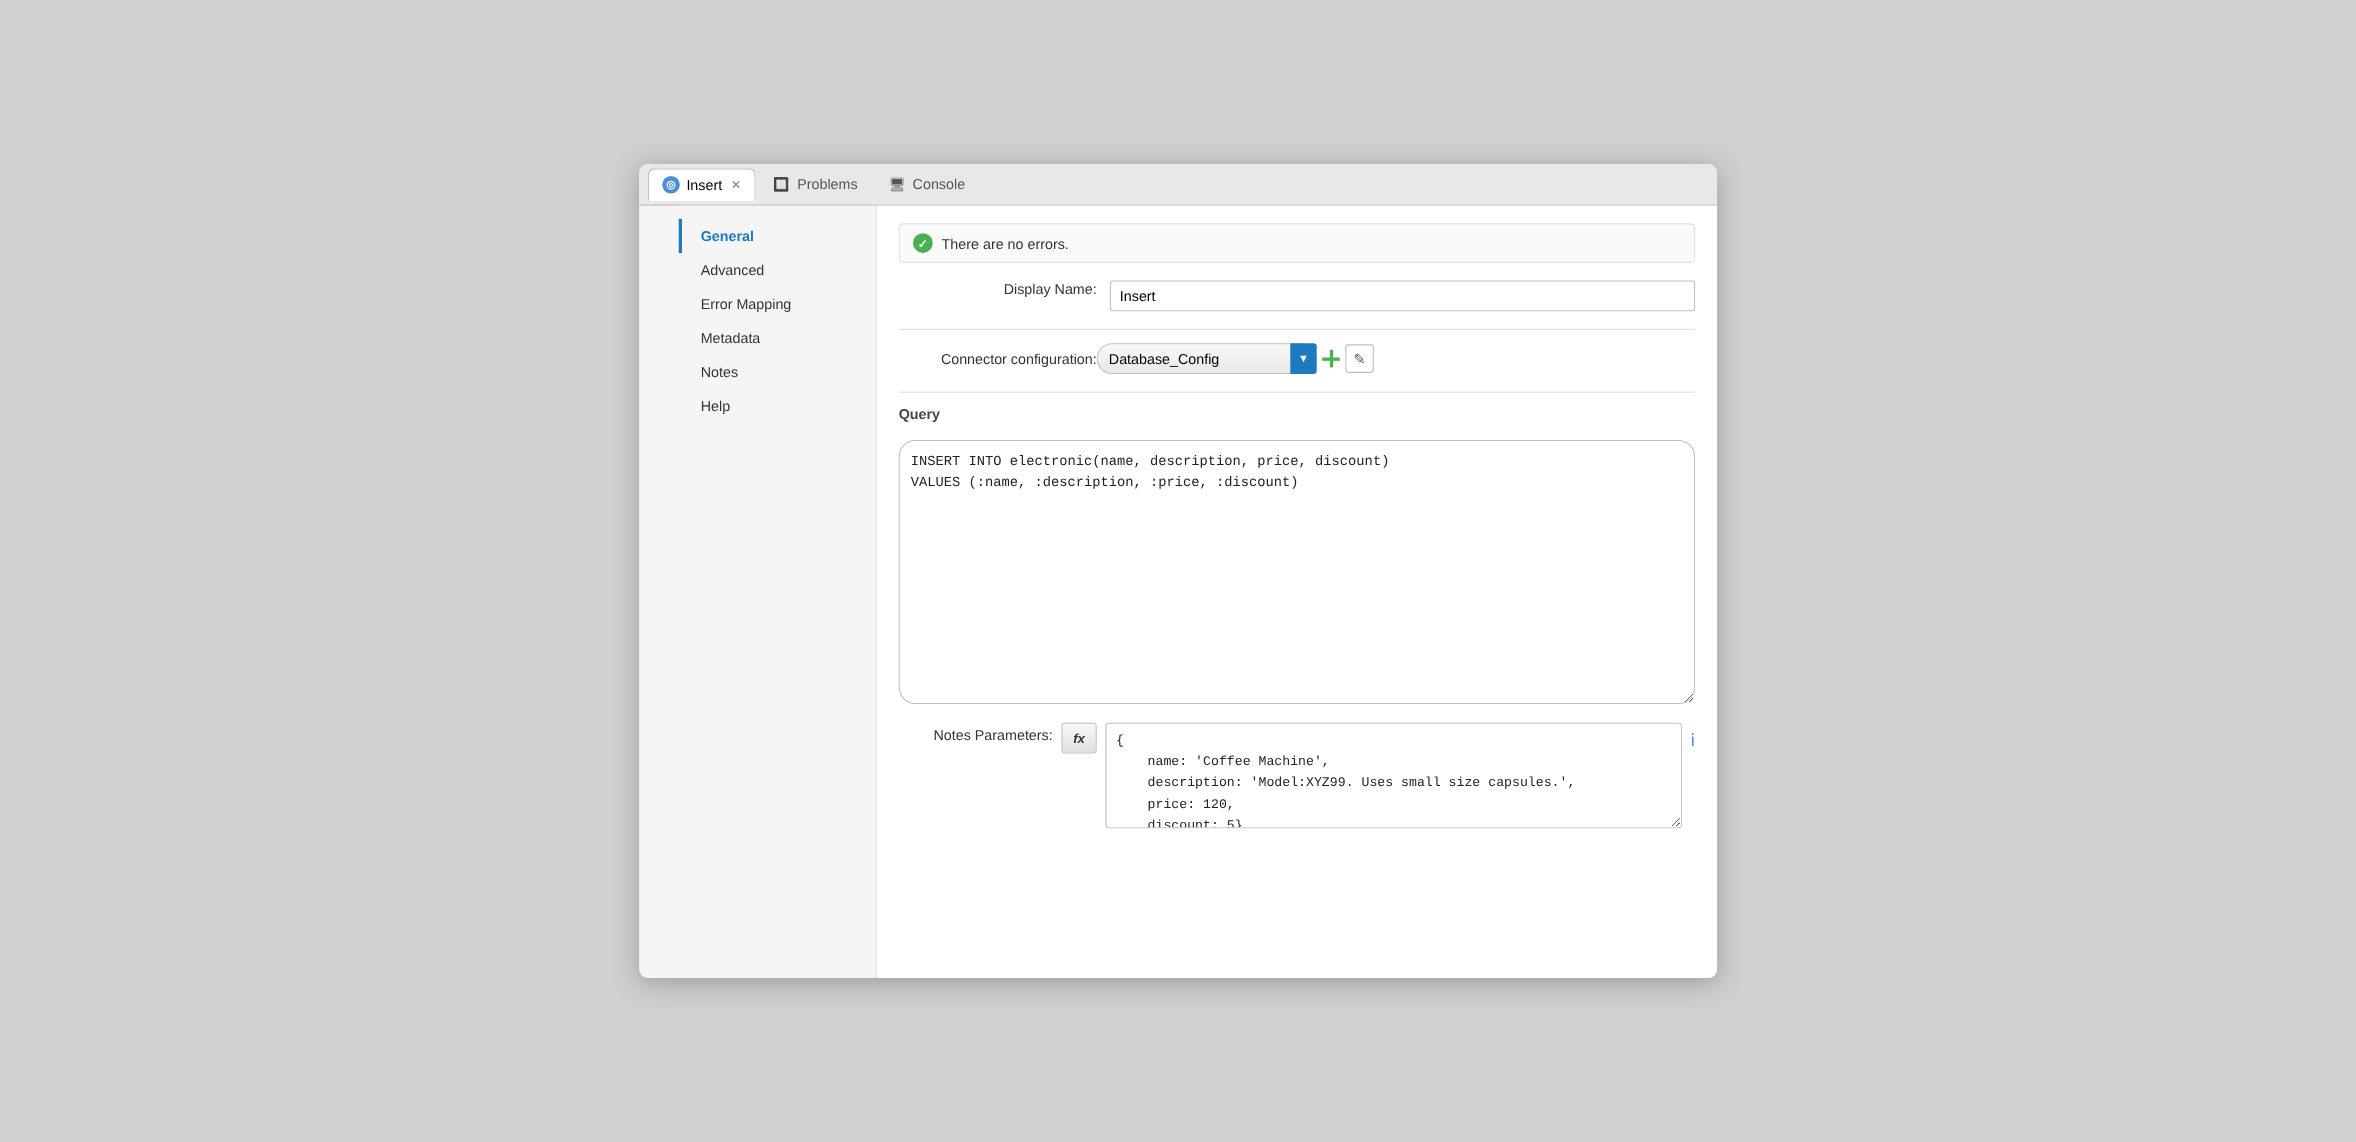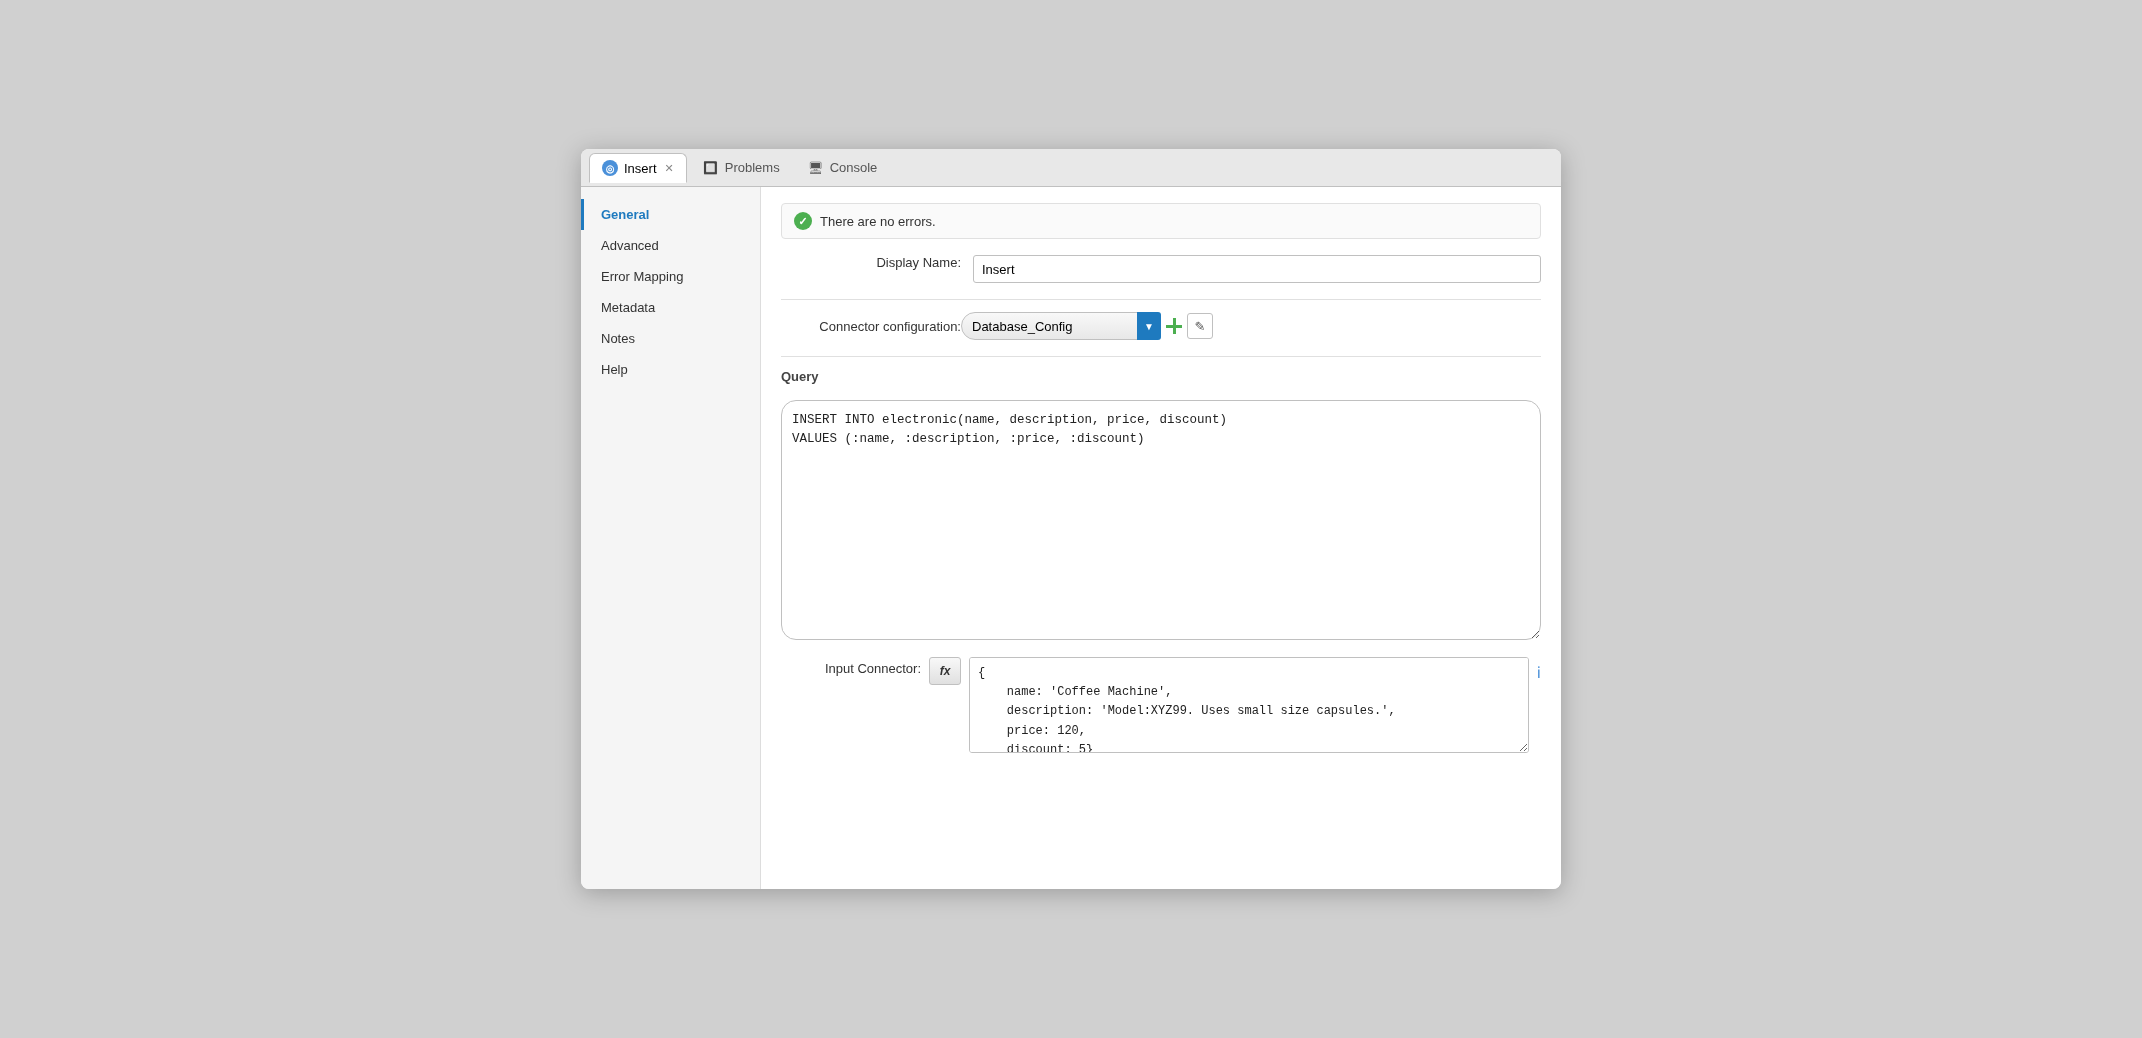--- a/index.html
+++ b/index.html
@@ -94,20 +94,21 @@
       font-size: 11px;
       color: #888;
       cursor: pointer;
       margin-left: 2px;
     }
 
     
     .content {
       display: flex;
       flex: 1;
+      padding-left: 36px;
     }
 
     
     .sidebar {
       width: 180px;
       background: #f5f5f5;
       border-right: 1px solid #ddd;
       padding: 12px 0;
     }
 
@@ -468,21 +469,21 @@
 
       <div class="query-section">
         <div class="section-header">Query</div>
 
         <textarea class="sql-textarea" spellcheck="false" placeholder="INSERT INTO electronic(name, description, price, discount)
 VALUES (:name, :description, :price, :discount)" style="">INSERT INTO electronic(name, description, price, discount)
 VALUES (:name, :description, :price, :discount)</textarea>
 
         
         <div class="input-params-row">
-          <span class="input-params-label">Input Connector:</span>
+          <span class="input-params-label">Notes Parameters:</span>
           <button class="fx-btn">fx</button>
           <textarea class="params-textarea" spellcheck="false" style="">{
     name: 'Coffee Machine',
     description: 'Model:XYZ99. Uses small size capsules.',
     price: 120,
     discount: 5}</textarea>
           <span class="params-info-icon">ℹ</span>
         </div>
       </div>
     </div>

